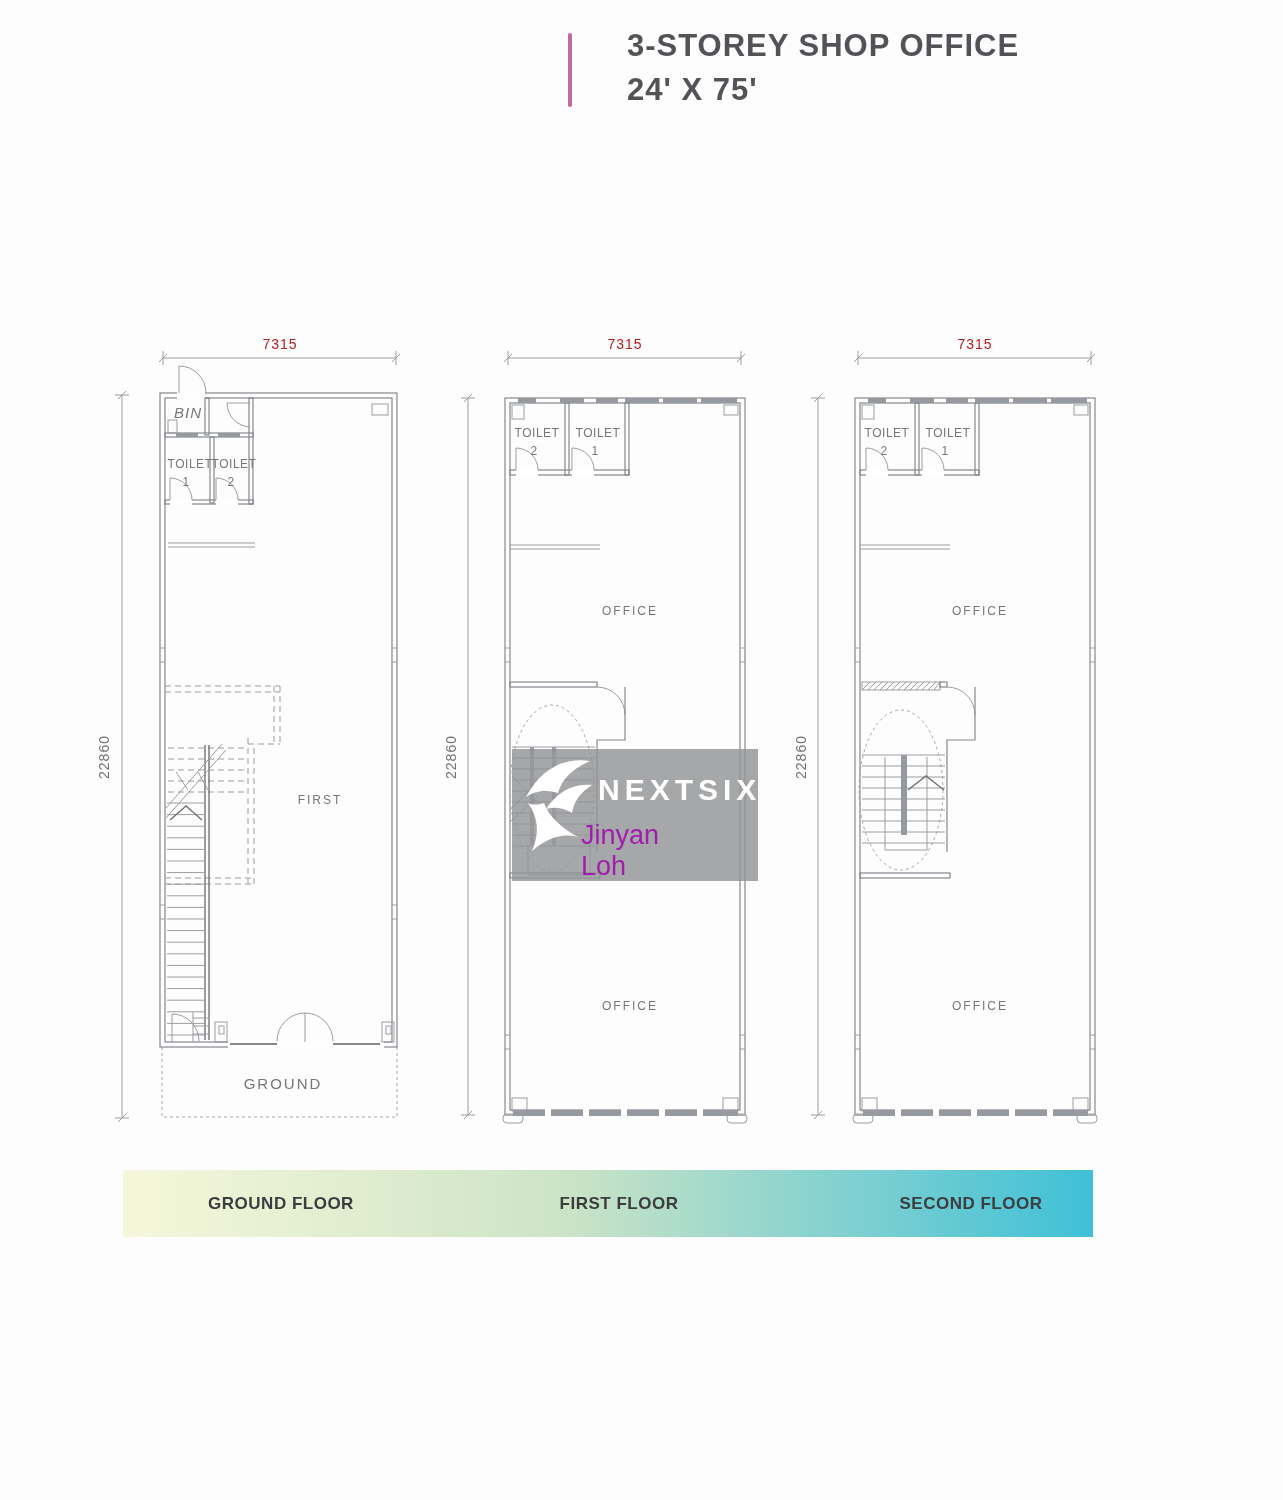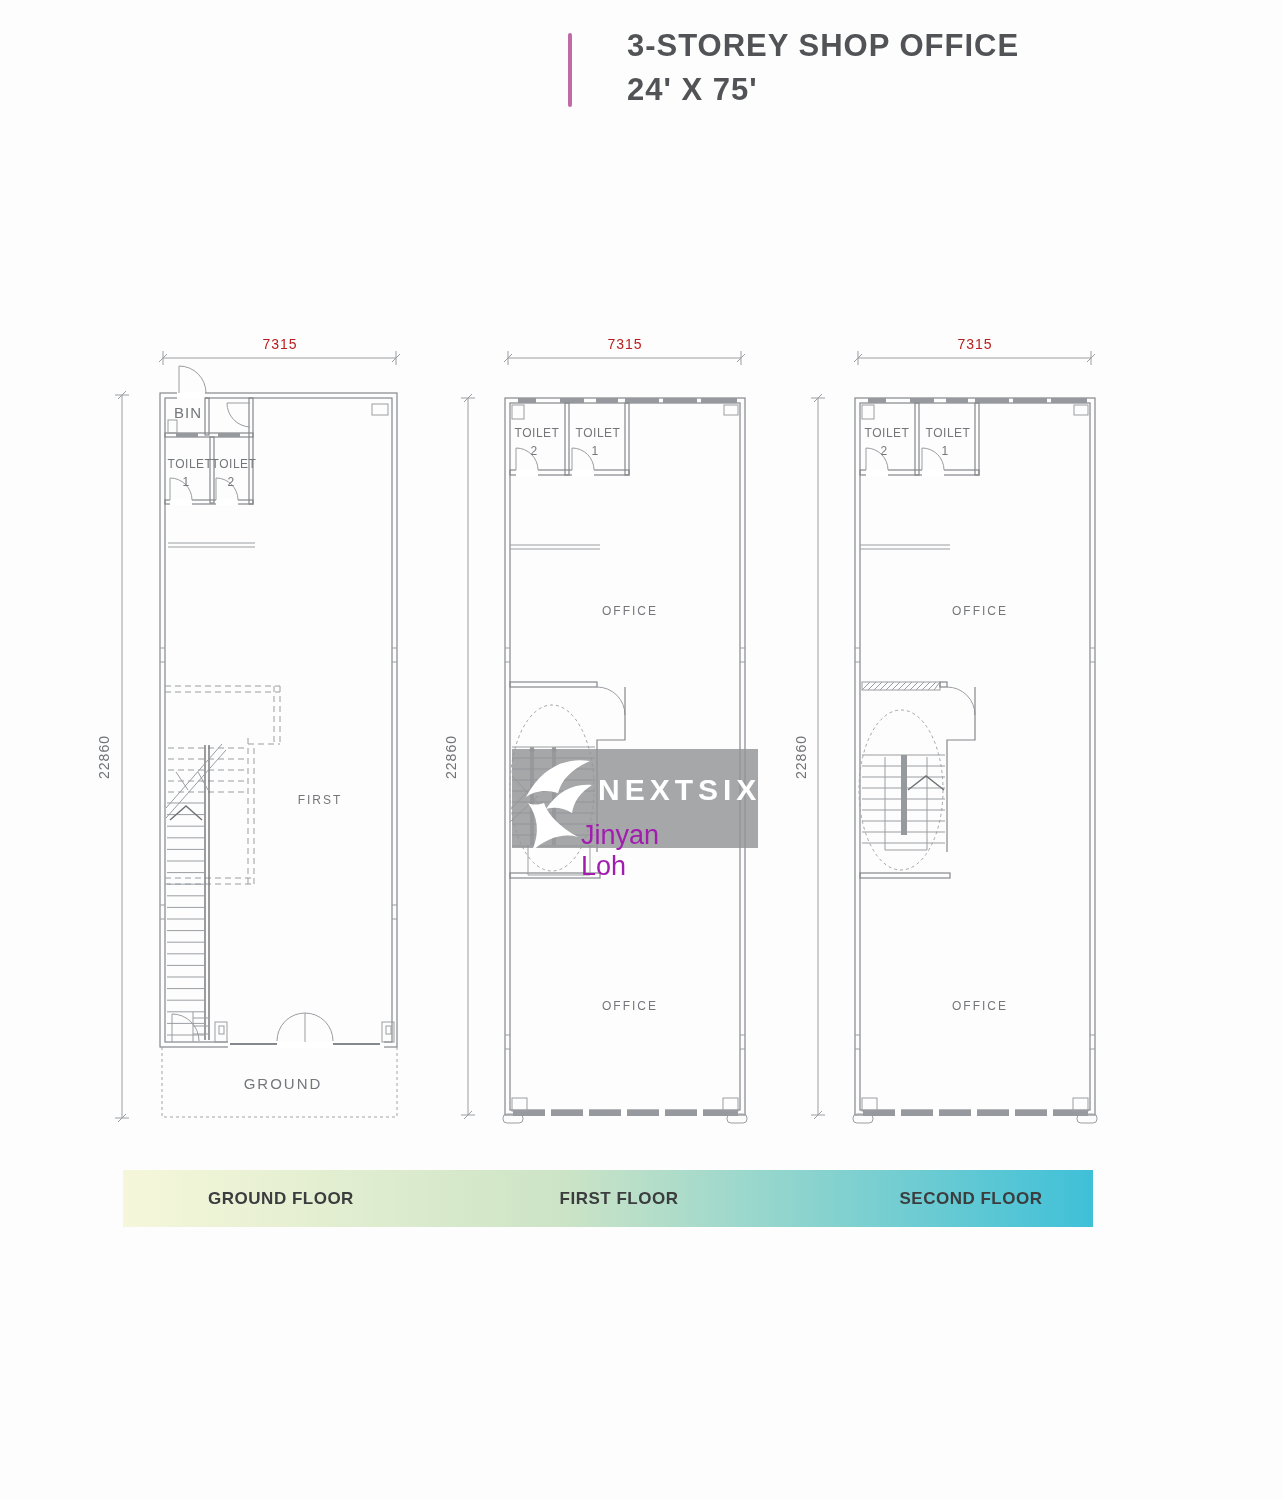--- a/index.html
+++ b/index.html
@@ -18,34 +18,34 @@
   .t{stroke:#9a9da1;fill:none;stroke-width:1;}
   .dk{stroke:#6f7276;fill:none;stroke-width:1.4;}
   .dash{stroke:#9a9da1;fill:none;stroke-width:1;stroke-dasharray:6 4;}
   .dash2{stroke:#a2a5a9;fill:none;stroke-width:1;stroke-dasharray:3 3;}
   .fill{fill:#969a9e;stroke:none;}
   .fillw{fill:#ffffff;stroke:none;}
   
   .lbl{position:absolute;transform:translate(-50%,-50%);color:#74767a;white-space:nowrap;}
   .lbl.big{font-size:12px;letter-spacing:2px;}
   .lbl.small{font-size:12px;letter-spacing:0.5px;}
-  .lbl.bin{font-size:15px;letter-spacing:1px;}
+  .lbl.bin{font-size:15px;letter-spacing:1px;font-style:italic;}
   .lbl.walk{font-size:15px;letter-spacing:2px;}
   .lbl.dim{font-size:14px;color:#b91c1c;letter-spacing:1px;}
   .lbl.dimv{font-size:14px;color:#6f7276;letter-spacing:1px;transform:translate(-50%,-50%) rotate(-90deg);}
   
-  .wm{position:absolute;left:512px;top:749px;width:246px;height:99px;
+  .wm{position:absolute;left:512px;top:749px;width:246px;height:132px;
       background:rgba(146,148,150,0.82);}
   .wm-brand{position:absolute;left:86px;top:24px;font-size:30px;font-weight:700;
             letter-spacing:5px;color:#ffffff;}
   .wm-agent{position:absolute;left:50%;top:71px;transform:translateX(-44%);
             font-size:27px;color:#a21caf;}
   .wm-logo{position:absolute;left:4px;top:4px;}
   
-  .legend-bar{position:absolute;left:123px;top:1170px;width:970px;height:57px;}
+  .legend-bar{position:absolute;left:123px;top:1170px;width:970px;height:67px;}
   .legend-lbl{position:absolute;top:50%;transform:translate(-50%,-50%);
               font-size:17px;font-weight:700;color:#3b3d3e;letter-spacing:0.5px;white-space:nowrap;}
 </style>
 </head>
 <body>
 
 <div class="page">
 
   <div class="hdr-divider" style="background: rgb(191, 107, 164);"></div>
   <div class="hdr-sub">

